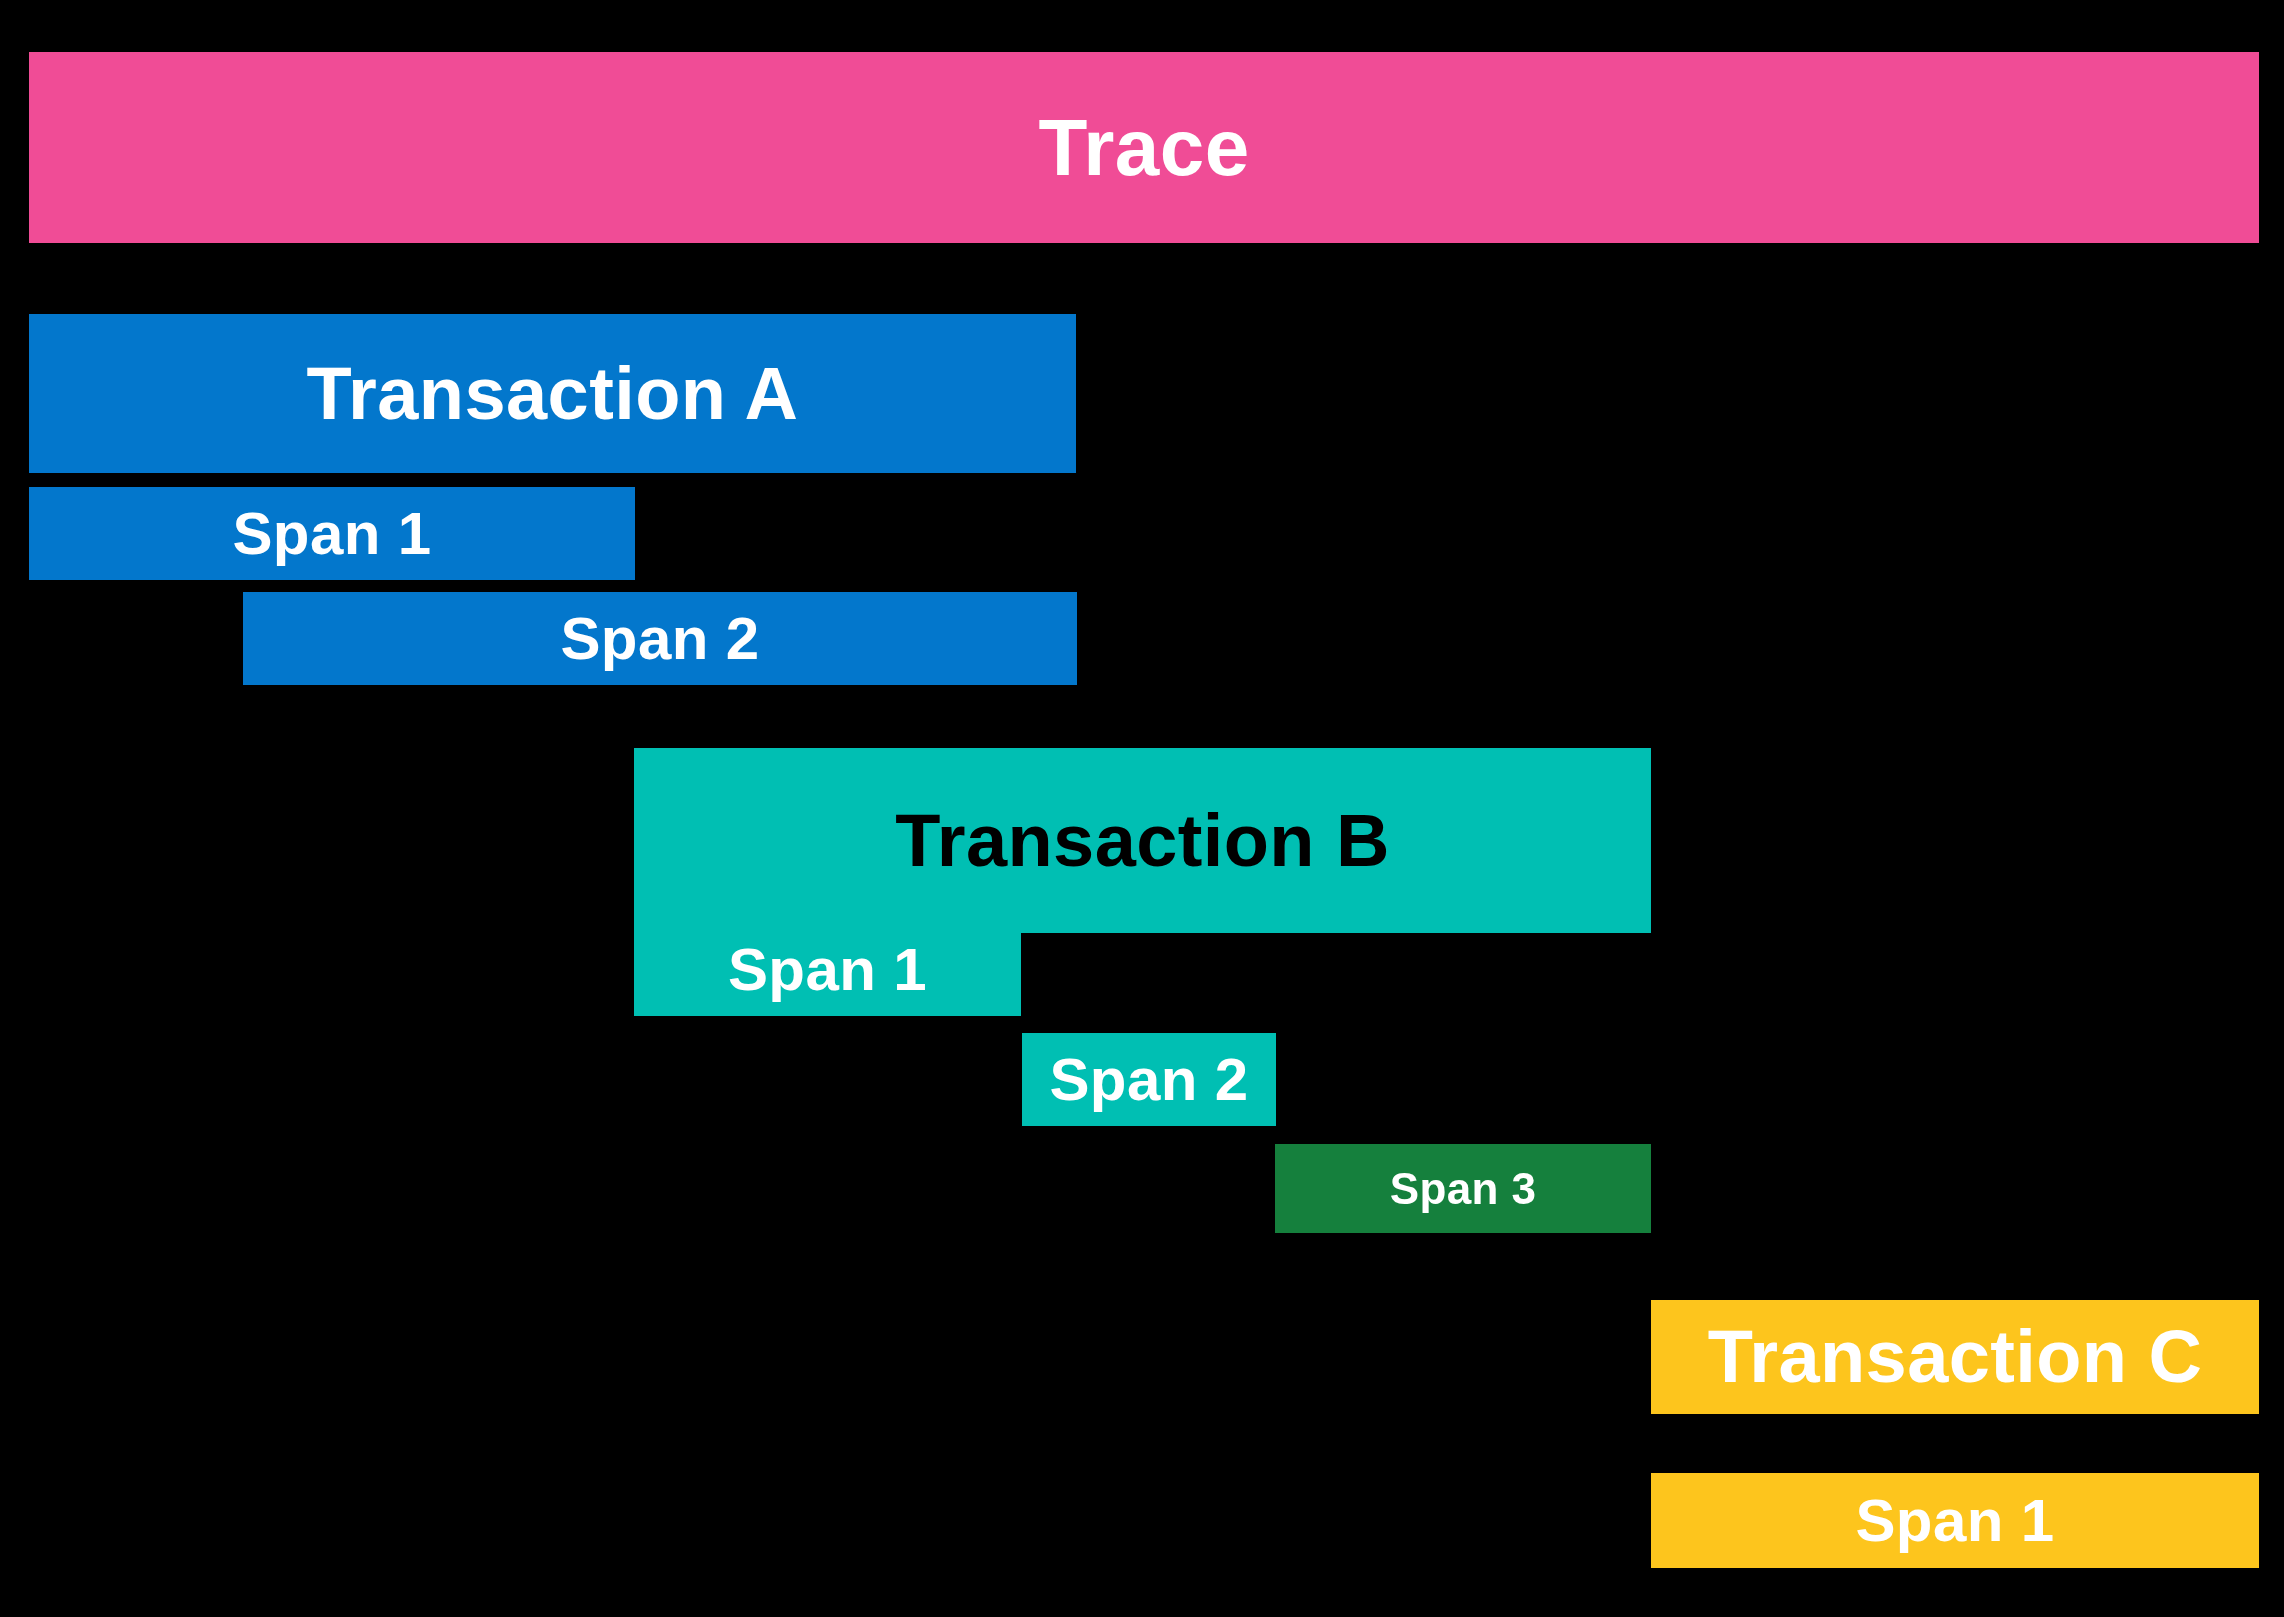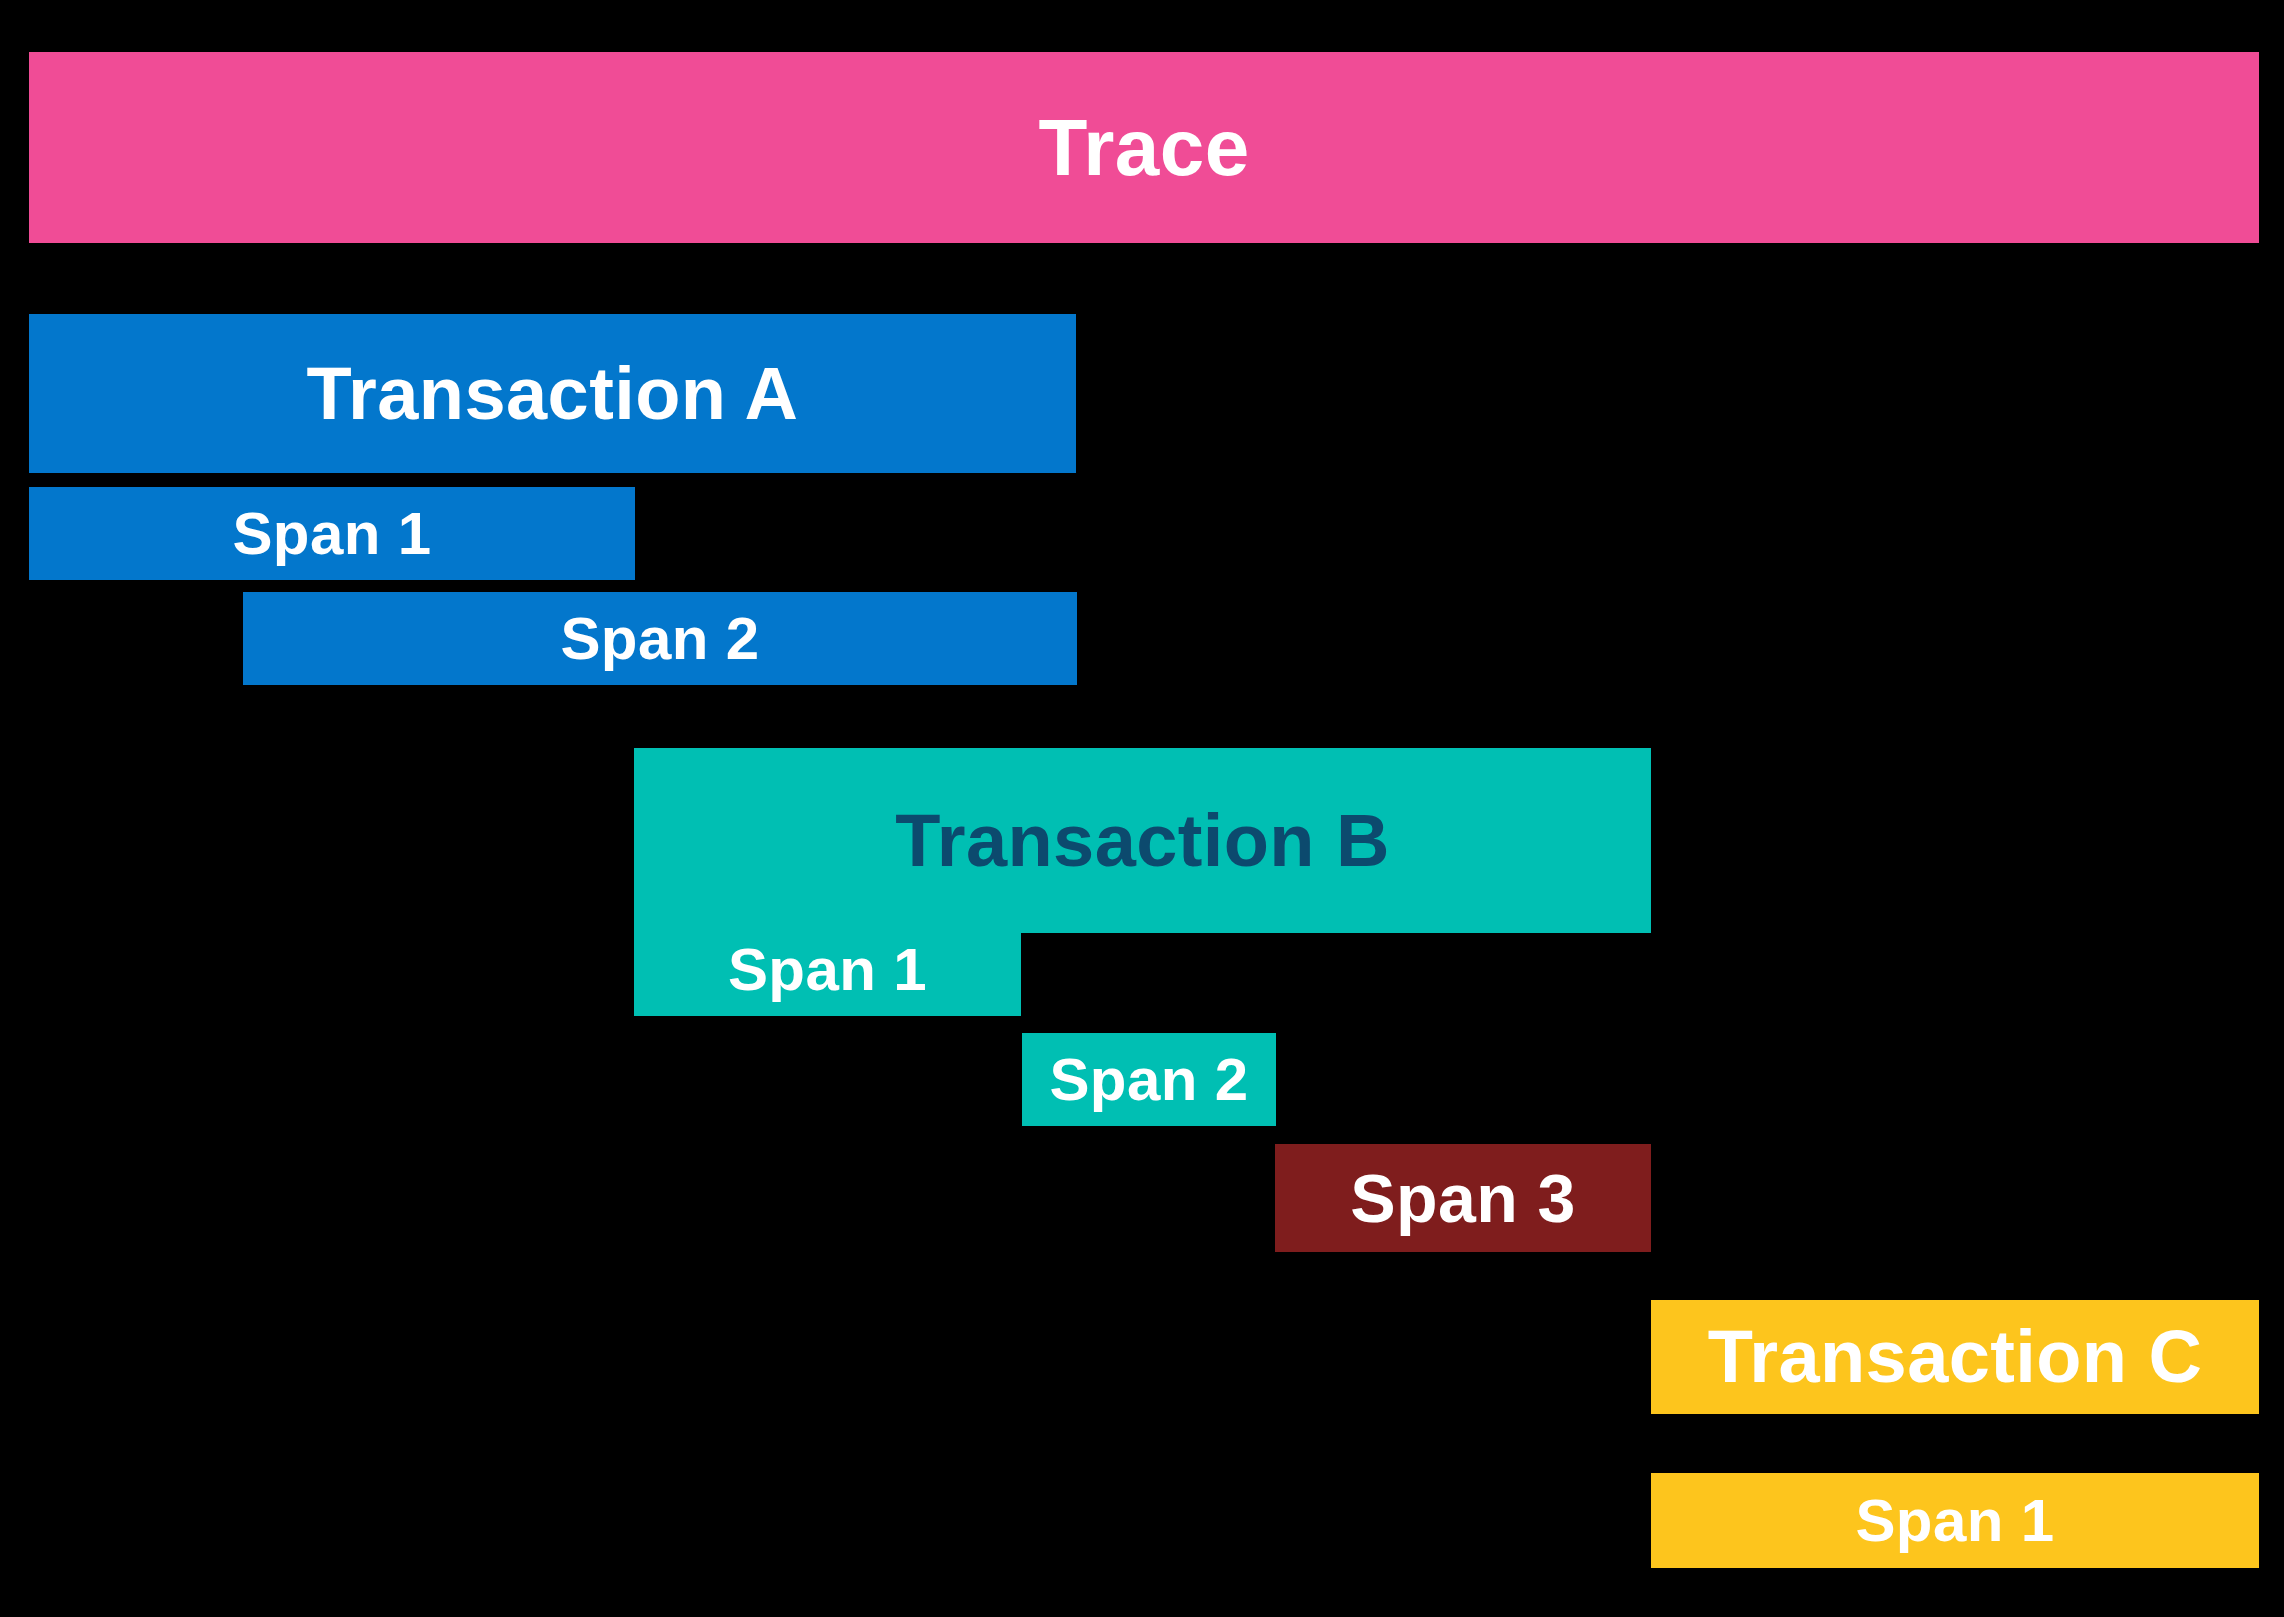--- a/index.html
+++ b/index.html
@@ -25,20 +25,20 @@
   }
 </style>
 </head>
 <body>
 
 <div id="canvas" style="width: 2284px; height: 1618px; background: rgb(0, 0, 0);">
     <div class="bar" style="left: 29px; top: 52px; width: 2230px; height: 191px; background: rgb(240, 76, 150); font-size: 80px; color: rgb(255, 255, 255);">Trace</div>
     <div class="bar" style="left: 29px; top: 314px; width: 1047px; height: 159px; background: rgb(3, 119, 204); font-size: 74px; color: rgb(255, 255, 255);">Transaction A</div>
     <div class="bar" style="left: 29px; top: 487px; width: 606px; height: 93px; background: rgb(3, 119, 204); font-size: 60px; color: rgb(255, 255, 255);">Span 1</div>
     <div class="bar" style="left: 243px; top: 592px; width: 834px; height: 93px; background: rgb(3, 119, 204); font-size: 60px; color: rgb(255, 255, 255);">Span 2</div>
-    <div class="bar" style="left: 634px; top: 748px; width: 1017px; height: 185px; background: rgb(0, 191, 179); font-size: 74px; color: #0c4a6e;">Transaction B</div>
+    <div class="bar" style="left: 634px; top: 748px; width: 1017px; height: 185px; background: rgb(0, 191, 179); font-size: 74px; color: #000000;">Transaction B</div>
     <div class="bar" style="left: 634px; top: 923px; width: 387px; height: 93px; background: rgb(0, 191, 179); font-size: 60px; color: rgb(255, 255, 255);">Span 1</div>
     <div class="bar" style="left: 1022px; top: 1033px; width: 254px; height: 93px; background: rgb(0, 191, 179); font-size: 60px; color: rgb(255, 255, 255);">Span 2</div>
-    <div class="bar" style="left: 1275px; top: 1144px; width: 376px; height: 108px; background: #7f1d1d; font-size: 68px; color: rgb(255, 255, 255);">Span 3</div>
+    <div class="bar" style="left: 1275px; top: 1144px; width: 376px; height: 89px; background: #15803d; font-size: 44px; color: rgb(255, 255, 255);">Span 3</div>
     <div class="bar" style="left: 1651px; top: 1300px; width: 608px; height: 114px; background: rgb(253, 197, 29); font-size: 74px; color: rgb(255, 255, 255);">Transaction C</div>
     <div class="bar" style="left: 1651px; top: 1473px; width: 608px; height: 95px; background: rgb(253, 197, 29); font-size: 60px; color: rgb(255, 255, 255);">Span 1</div>
   </div>
 
 
 </body></html>

